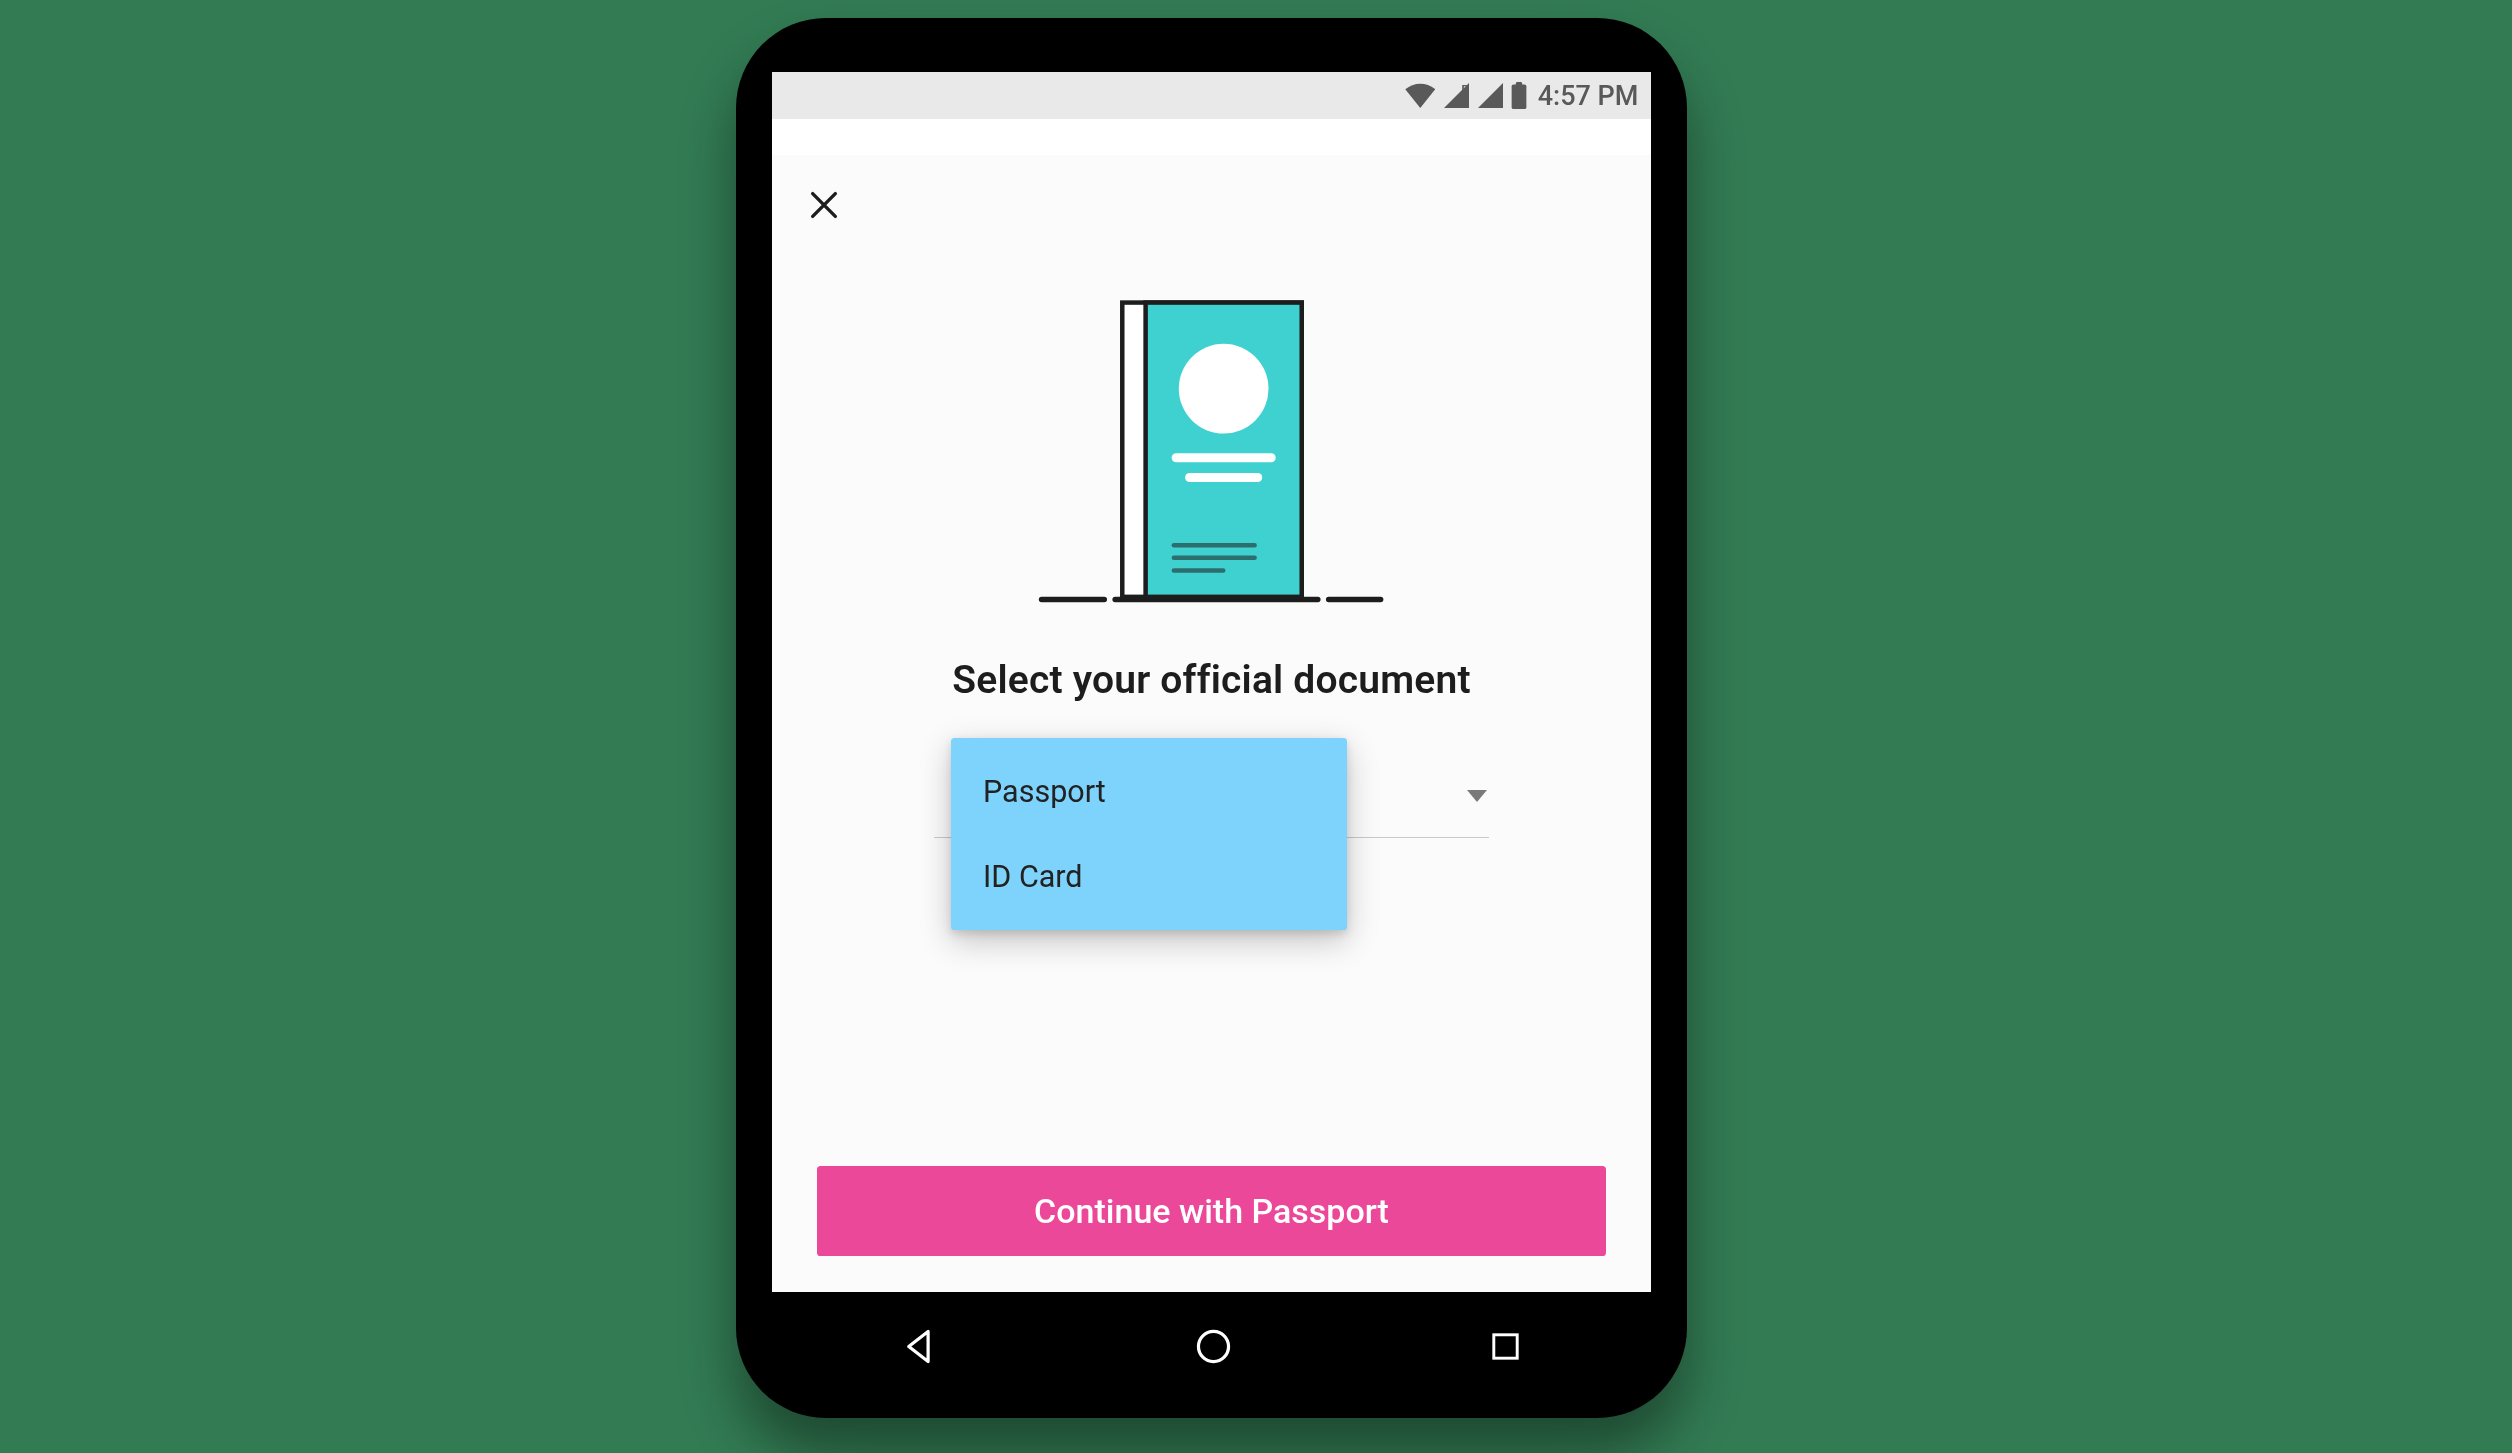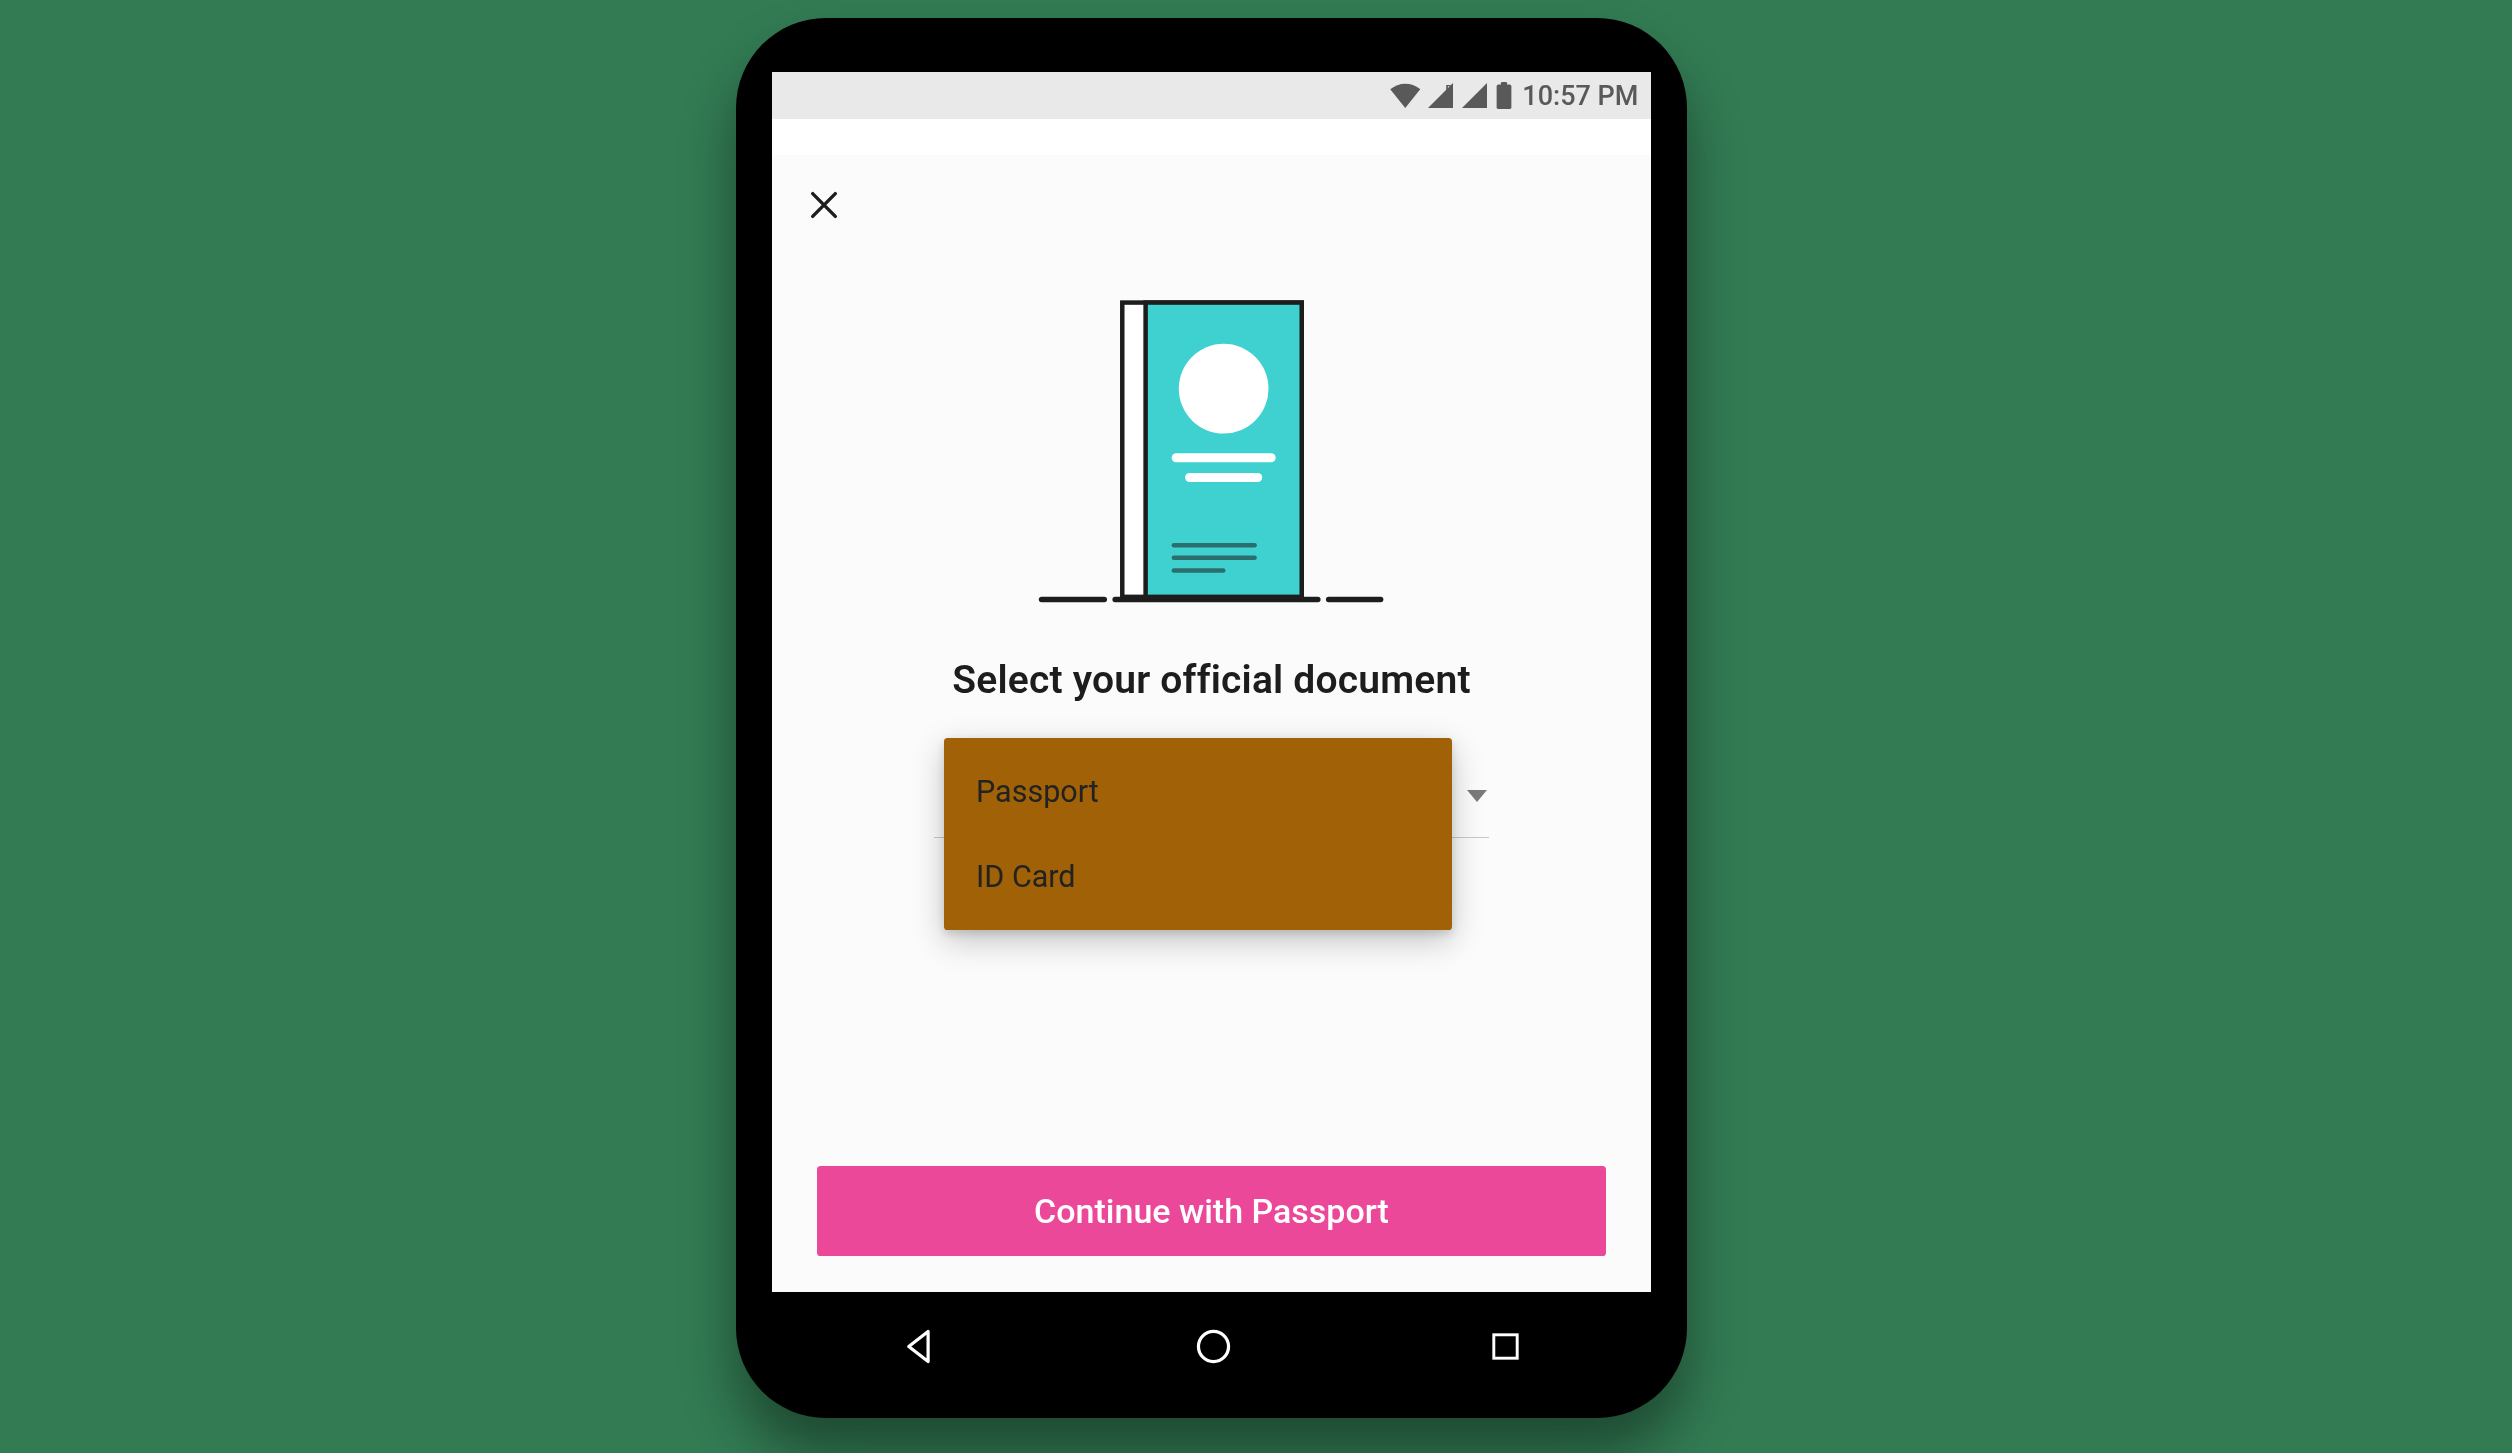--- a/index.html
+++ b/index.html
@@ -88,23 +88,23 @@
     right:1.8px; top:25px;
     width:0;height:0;
     border-left:10.8px solid transparent;
     border-right:10.8px solid transparent;
     border-top:12.6px solid #7a7a7a;
   }
   
   .menu{
     position:absolute;
     top:583px;
-    left:172px;
-    width:508px;
-    background:#a16207;
+    left:179px;
+    width:396px;
+    background:#7dd3fc;
     border-radius:3.6px;
     box-shadow:0 10.8px 32px rgba(0,0,0,.22),0 3.6px 9px rgba(0,0,0,.12);
     padding:10.8px 0;
   }
   .menu-item{
     padding:25px 32px;
     font-size:30.5px;
     color:#222;
     cursor:pointer;
   }
@@ -154,21 +154,21 @@
         <svg width="27" height="25" viewBox="0 0 20 20">
             <path fill="#595959" d="M0 20 L20 20 L20 0 Z"></path>
           </svg>
       </span>
       <span>
         <svg width="16" height="27" viewBox="0 0 12 22">
             <rect x="0" y="2" width="12" height="20" rx="1.5" fill="#595959"></rect>
             <rect x="3.5" y="0" width="5" height="3" rx="1" fill="#595959"></rect>
           </svg>
       </span>
-      <span class="time">10:57 PM</span>
+      <span class="time">4:57 PM</span>
     </div>
 
     <div class="content">
 
       <div class="close-btn">
         <span>
           <svg viewBox="0 0 24 24">
               <path stroke="#1d1d1d" stroke-width="2.4" stroke-linecap="round" fill="none" d="M4 4 L20 20 M20 4 L4 20"></path>
             </svg>
         </span>

